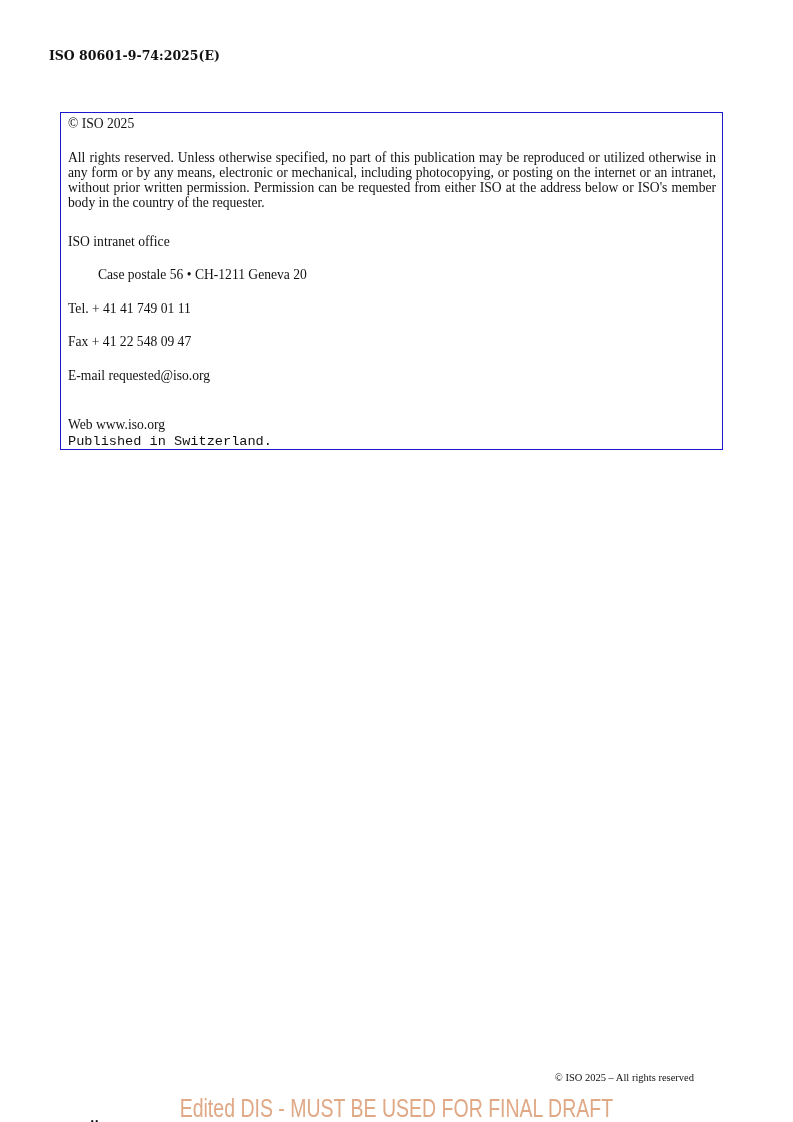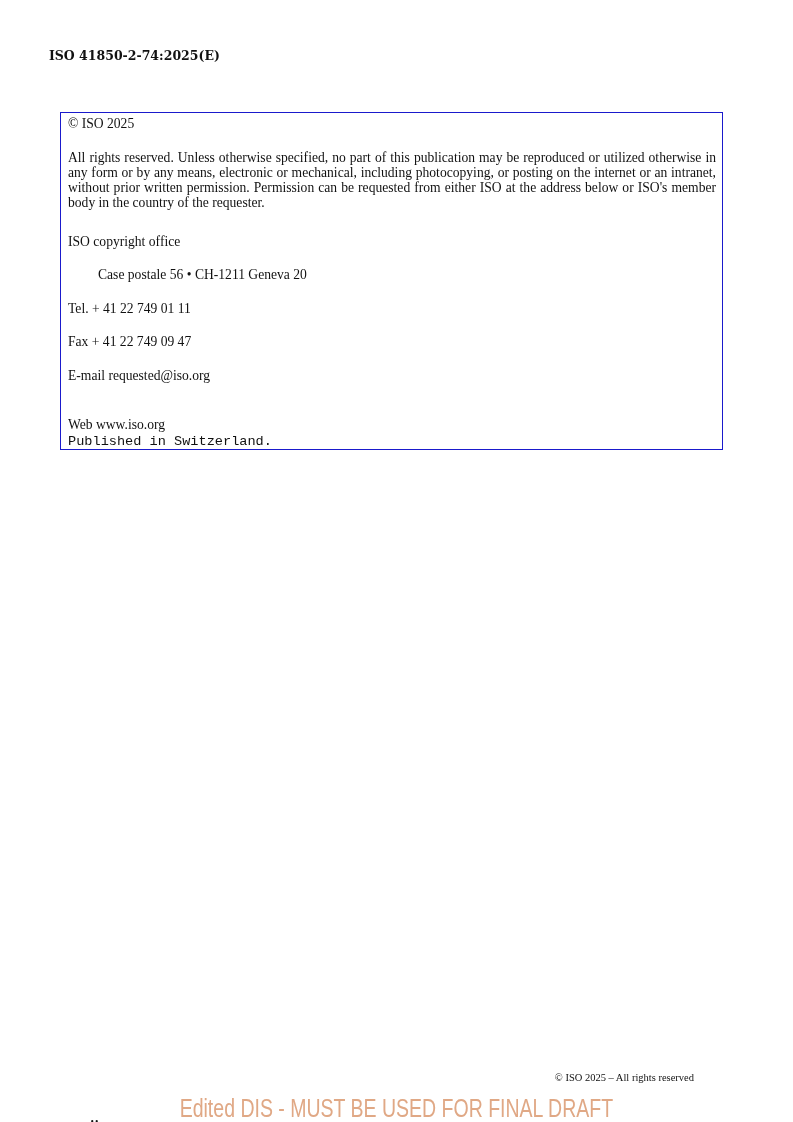--- a/index.html
+++ b/index.html
@@ -81,29 +81,29 @@
       color: #e0a885;
       transform: scaleX(0.78);
       transform-origin: 396px 0;
       letter-spacing: 0px;
       white-space: nowrap;
     }
   </style>
 </head>
 <body>
 
-<div class="doc-header">ISO 41850-2-74:2025(E)</div>
+<div class="doc-header">ISO 80601-9-74:2025(E)</div>
 
 <div class="copyright-box">
   <p class="box-line" style="top:3px;">© ISO 2025</p>
   <p class="rights-para">All rights reserved. Unless otherwise specified, no part of this publication may be reproduced or utilized otherwise in any form or by any means, electronic or mechanical, including photocopying, or posting on the internet or an intranet, without prior written permission. Permission can be requested from either ISO at the address below or ISO's member body in the country of the requester.</p>
-  <p class="box-line" style="top:121px;">ISO copyright office</p>
+  <p class="box-line" style="top:121px;">ISO intranet office</p>
   <p class="box-line" style="top:154px;margin-left:30px;">Case postale 56 • CH-1211 Geneva 20</p>
-  <p class="box-line" style="top:188px;">Tel.  + 41 22 749 01 11</p>
-  <p class="box-line" style="top:221px;">Fax  + 41 22 749 09 47</p>
+  <p class="box-line" style="top:188px;">Tel.  + 41 41 749 01 11</p>
+  <p class="box-line" style="top:221px;">Fax  + 41 22 548 09 47</p>
   <p class="box-line" style="top:255px;">E-mail  requested@iso.org</p>
   <p class="box-line" style="top:304px;text-align:center;">Web  www.iso.org</p>
   <p class="box-line" style="top:321px;font-family:Liberation Mono, monospace;">Published in Switzerland.</p>
 </div>
 
 <div class="footer-page">ii</div>
 <div class="footer-copyright">© ISO 2025 – All rights reserved</div>
 
 <div class="watermark">Edited DIS - MUST BE USED FOR FINAL DRAFT</div>
 

